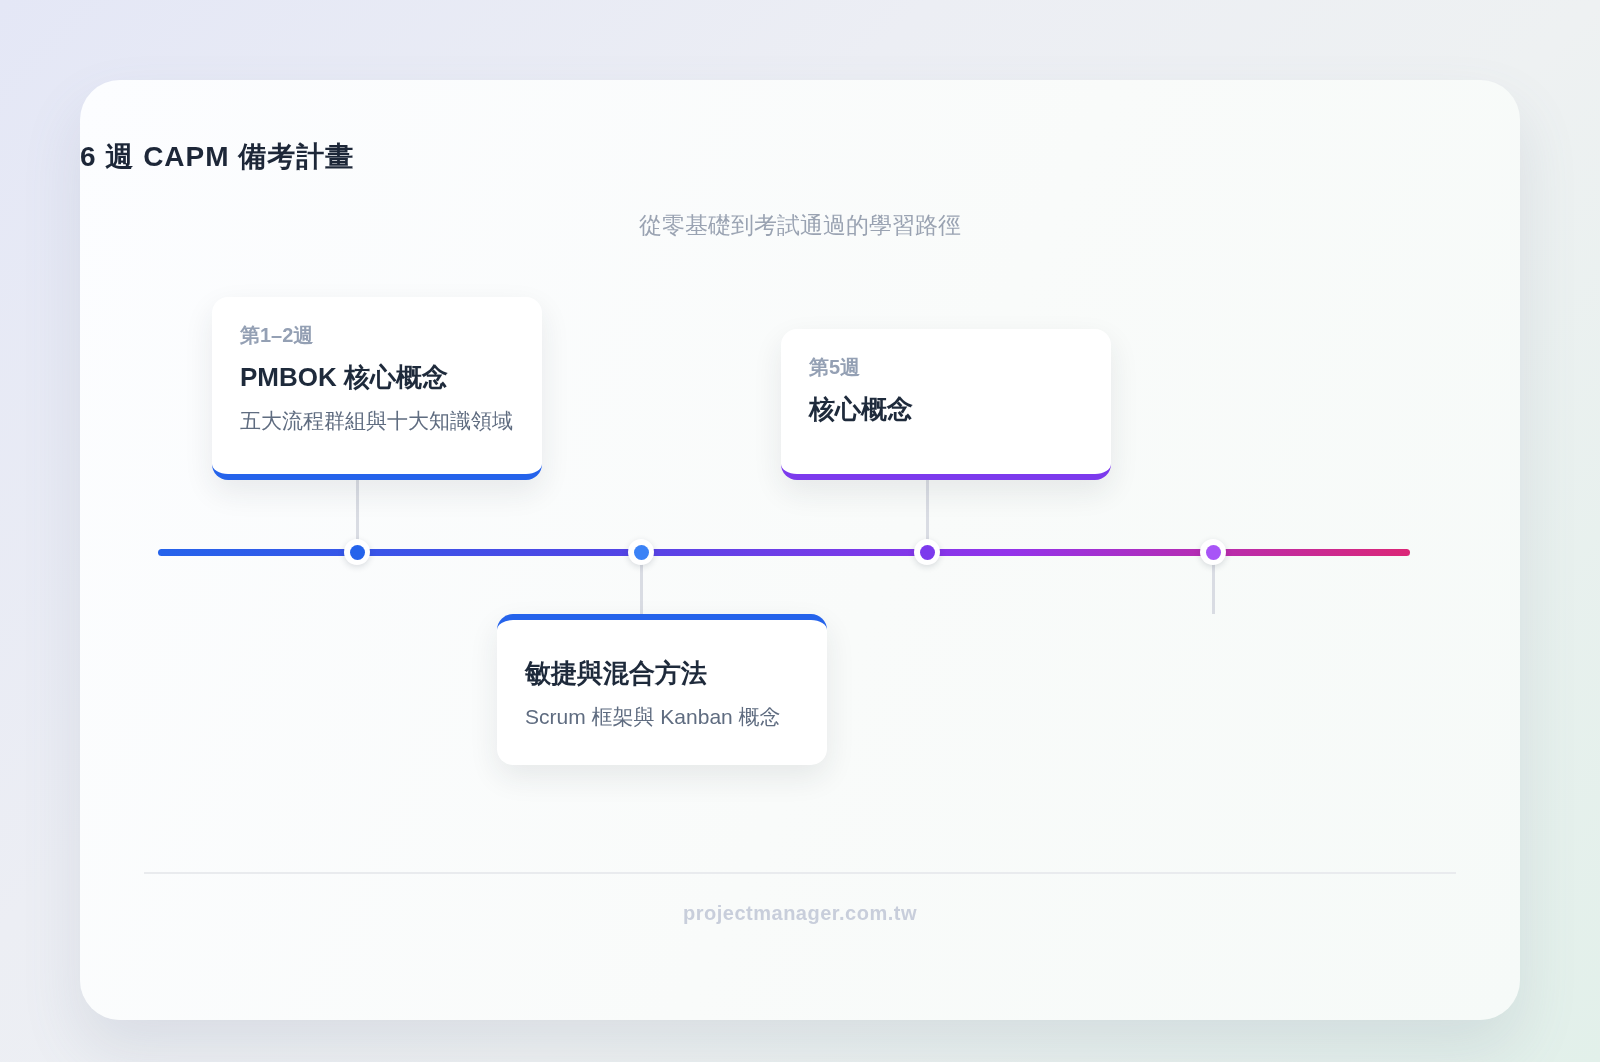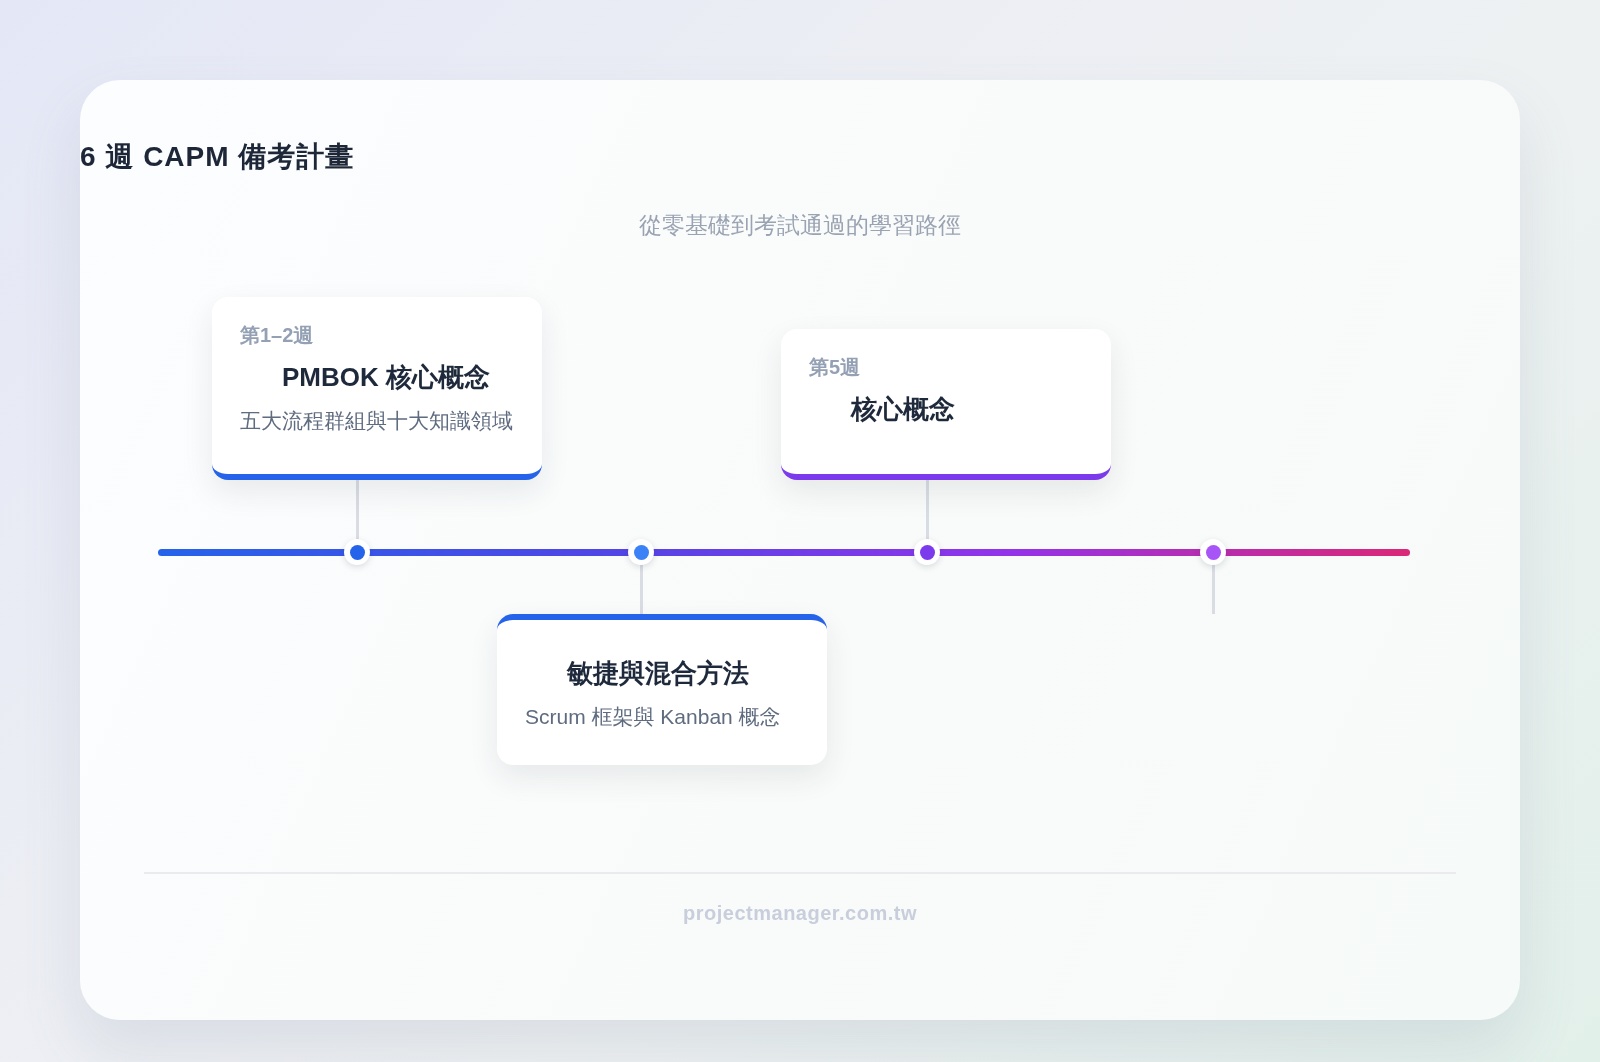--- a/index.html
+++ b/index.html
@@ -72,21 +72,20 @@
   .m-label {
     font-size: 20px;
     font-weight: 700;
     color: #94a0b4;
   }
   .m-title {
     font-size: 26px;
     font-weight: 700;
     color: #1e2a3b;
     margin-top: 11px;
-    margin-left: 42px;
   }
   .m-desc {
     font-size: 21px;
     color: #5f6c80;
     margin-top: 10px;
     line-height: 31px;
   }
   
   .card-m0 { left: 132px; top: 217px; min-height: 183px; }
   .card-m1 { left: 417px; top: 534px; min-height: 151px; }

